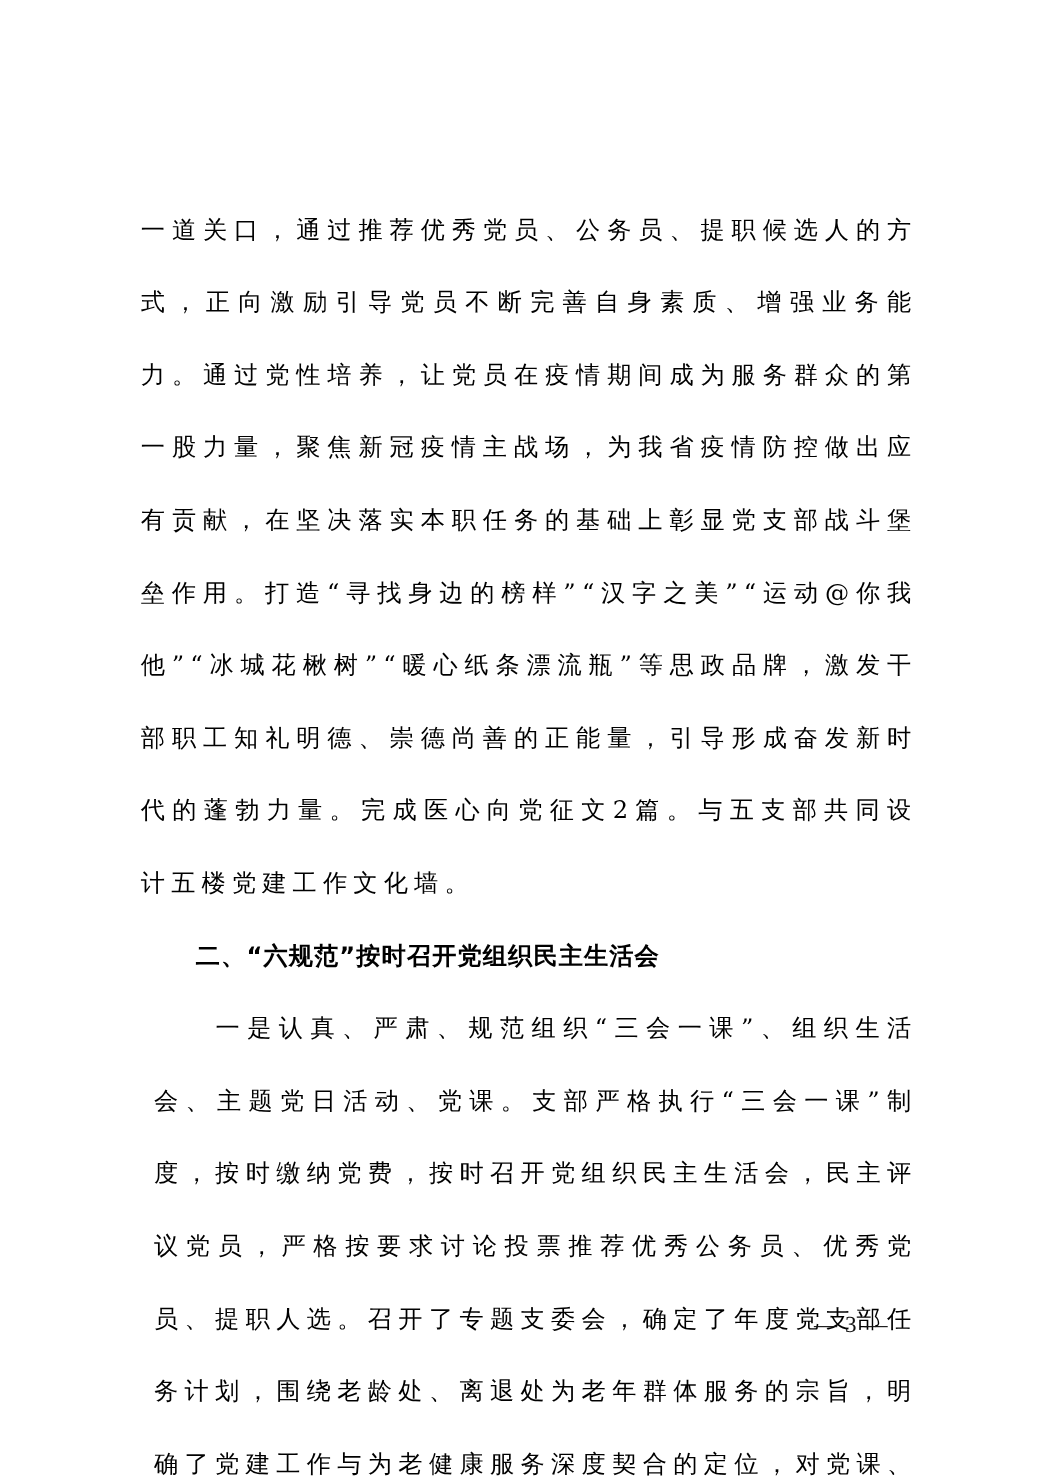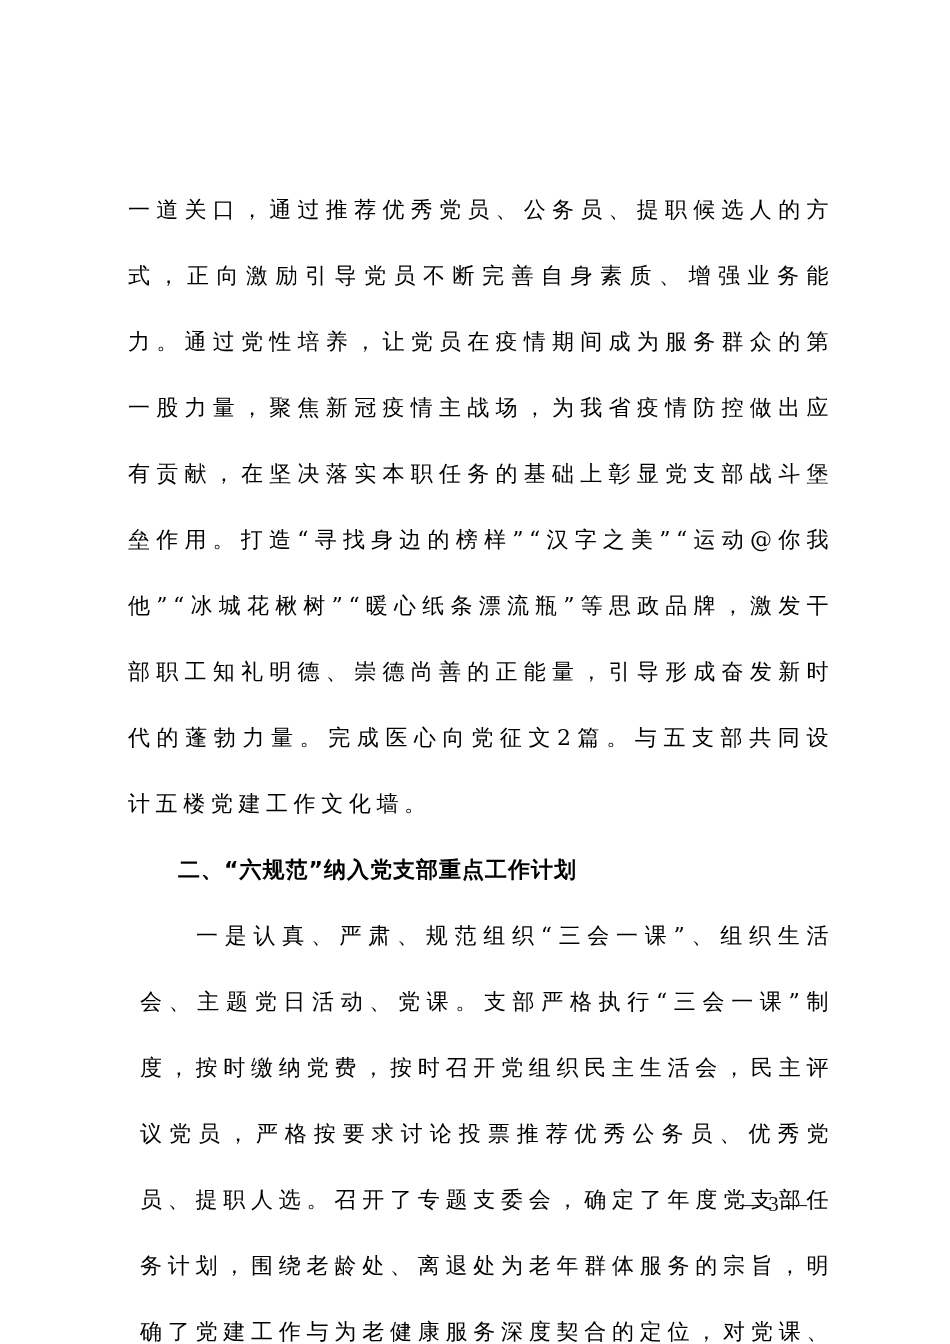--- a/index.html
+++ b/index.html
@@ -37,18 +37,18 @@
       color: #111;
       letter-spacing: 1px;
     }
   </style>
 </head>
 <body>
 
 <div class="page">
   <div class="body-text">
     <p class="para">一道关口，通过推荐优秀党员、公务员、提职候选人的方式，正向激励引导党员不断完善自身素质、增强业务能力。通过党性培养，让党员在疫情期间成为服务群众的第一股力量，聚焦新冠疫情主战场，为我省疫情防控做出应有贡献，在坚决落实本职任务的基础上彰显党支部战斗堡垒作用。打造“寻找身边的榜样”“汉字之美”“运动@你我他”“冰城花楸树”“暖心纸条漂流瓶”等思政品牌，激发干部职工知礼明德、崇德尚善的正能量，引导形成奋发新时代的蓬勃力量。完成医心向党征文2篇。与五支部共同设计五楼党建工作文化墙。</p>
-    <p class="heading">二、“六规范”纳入党支部重点工作计划</p>
+    <p class="heading">二、“六规范”按时召开党组织民主生活会</p>
     <p class="para indent">一是认真、严肃、规范组织“三会一课”、组织生活会、主题党日活动、党课。支部严格执行“三会一课”制度，按时缴纳党费，按时召开党组织民主生活会，民主评议党员，严格按要求讨论投票推荐优秀公务员、优秀党员、提职人选。召开了专题支委会，确定了年度党支部任务计划，围绕老龄处、离退处为老年群体服务的宗旨，明确了党建工作与为老健康服务深度契合的定位，对党课、主题党日活动等进行了整体规划，细化分解“三级四岗”“三级五岗”责任清单，制定实施细则，将《委机关党支部三年攻坚实施方案》纳入党支部重点工作计划。各党小组还确定了年度学习计划及业务小讲堂授课内容。</p>
     <p class="para indent">二是将党支部作为党务和业务的结合点，制定实施细则</p>
   </div>
   <div class="page-number">— 3 —</div>
 </div>
 
 </body></html>

